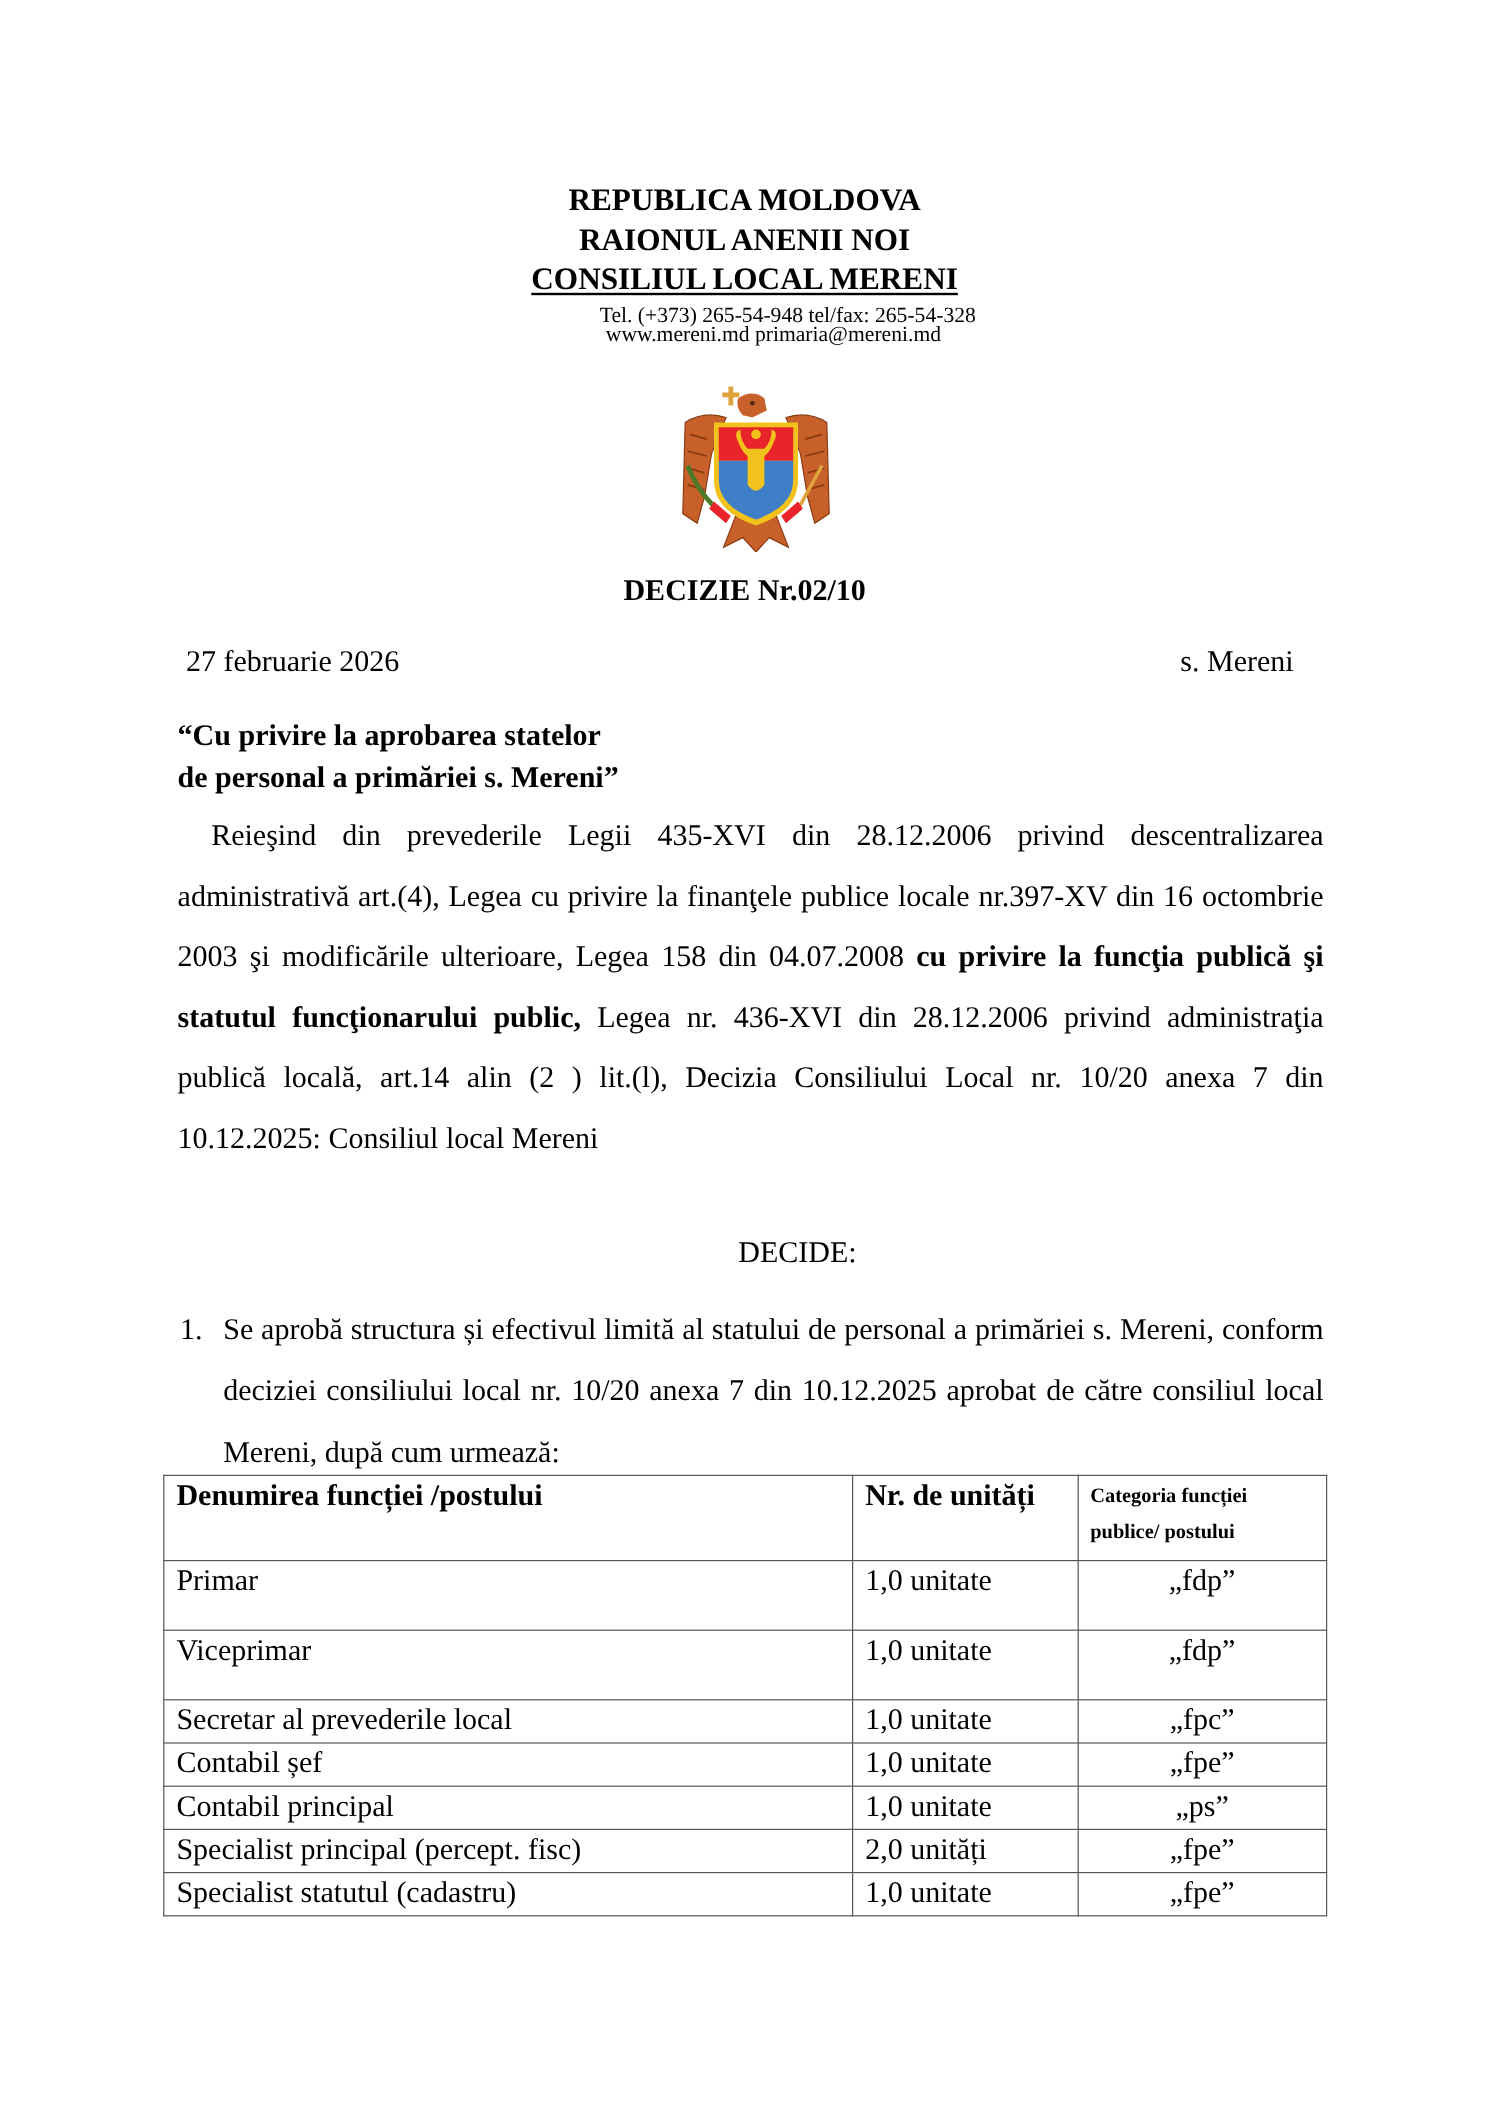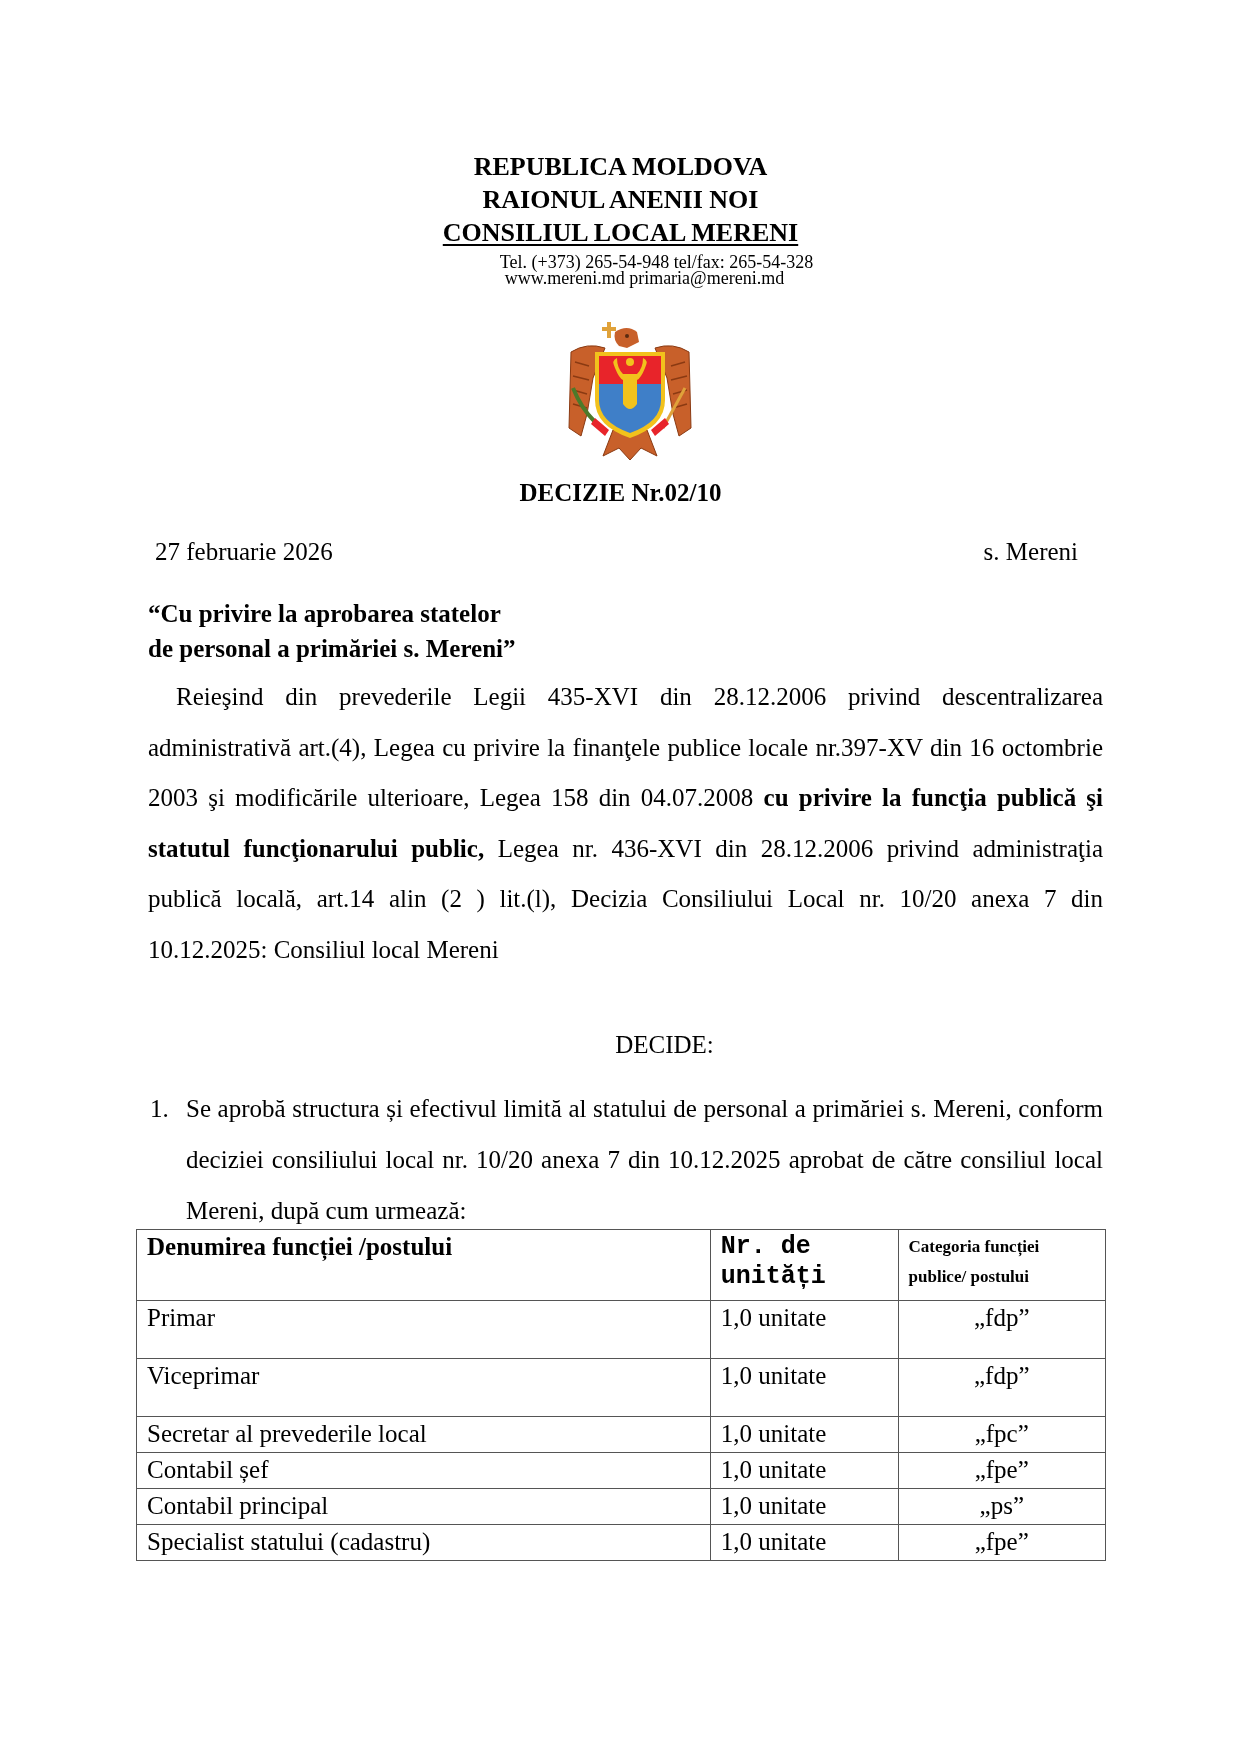--- a/index.html
+++ b/index.html
@@ -16,21 +16,21 @@
   .body { left: 148px; width: 955px; top: 672px; font-size: 25px; line-height: 50.5px; text-align: justify; text-indent: 28px; }
   .body b { font-weight: bold; }
   .decide { left: 0; width: 1241px; text-align: center; font-size: 25px; line-height: 32px; top: 1029px; margin-left: 44px; }
   .item { left: 150px; width: 953px; top: 1083px; font-size: 25px; line-height: 51px; display: flex; }
   .item-num { width: 36px; flex: none; }
   .item-text { flex: 1; text-align: justify; font-family: Liberation Serif, serif; }
   table.staff { position: absolute; left: 136px; top: 1229px; width: 970px; border-collapse: collapse; font-size: 25px; }
   table.staff td, table.staff th { border: 1.5px solid #555; vertical-align: top; padding: 2px 10px 0 10px; line-height: 30px; }
   table.staff th { font-weight: bold; text-align: left; }
   .c1 { width: 555px; }
-  .c2 { width: 167px; font-family: Liberation Mono, monospace; }
+  .c2 { width: 167px; }
   .c3 { width: 187px; text-align: center !important; }
   th.c3 { font-size: 17px; line-height: 22px; padding-top: 4px; text-align: left !important; }
   tr.hrow { height: 71px; }
   tr.tall { height: 58px; }
   tr.short { height: 36px; }
   td.cat { text-align: center; }
 </style>
 </head>
 <body>
 
@@ -115,18 +115,23 @@
     <td>Contabil șef</td>
     <td>1,0 unitate</td>
     <td class="cat">„fpe”</td>
   </tr>
   <tr class="short">
     <td>Contabil principal</td>
     <td>1,0 unitate</td>
     <td class="cat">„ps”</td>
   </tr>
   <tr class="short">
-    <td>Specialist statului (cadastru)</td>
+    <td>Specialist principal (percept. fisc)</td>
+    <td>2,0 unități</td>
+    <td class="cat">„fpe”</td>
+  </tr>
+  <tr class="short">
+    <td>Specialist statutul (cadastru)</td>
     <td>1,0 unitate</td>
     <td class="cat">„fpe”</td>
   </tr>
 </tbody>
   </table>
 
 </body></html>

